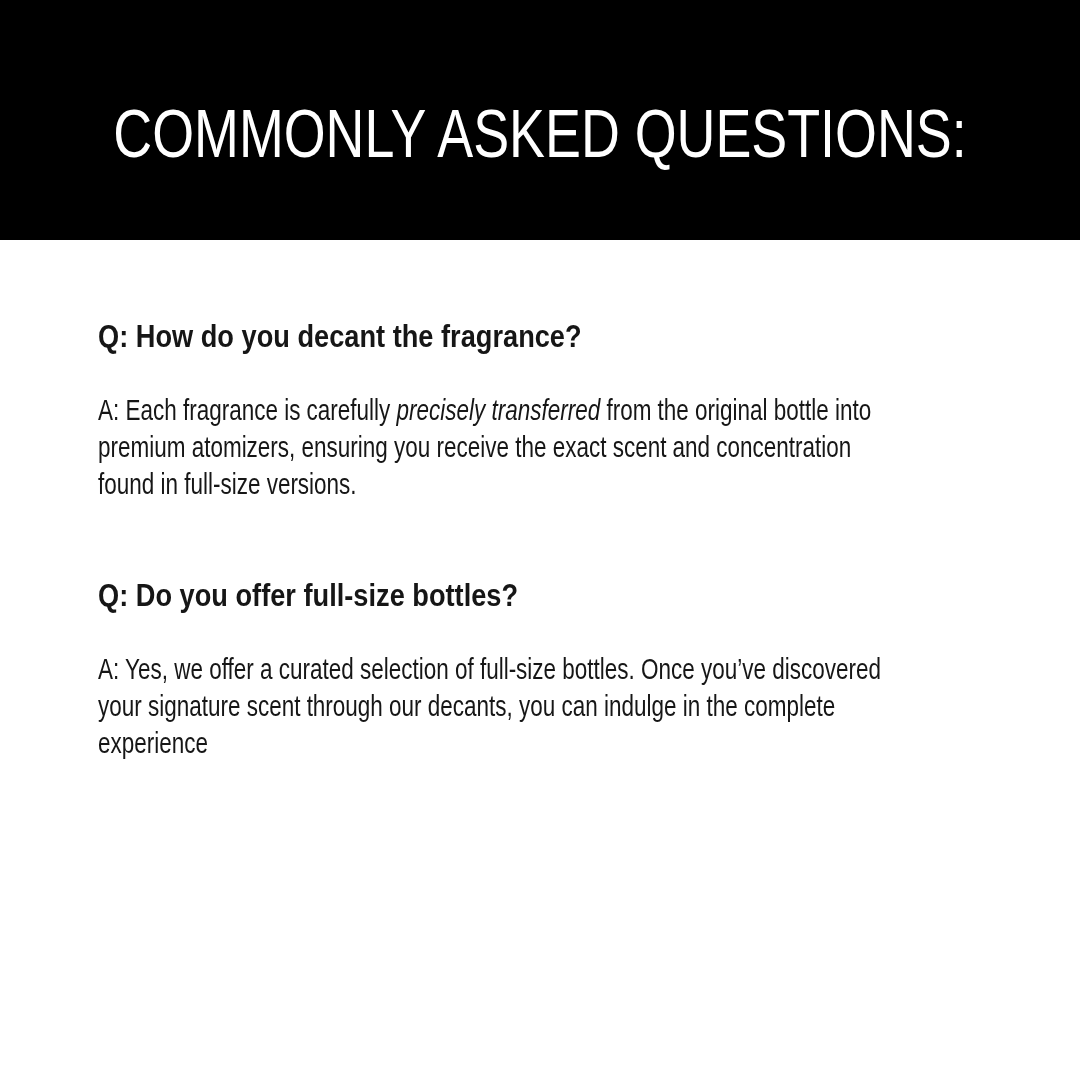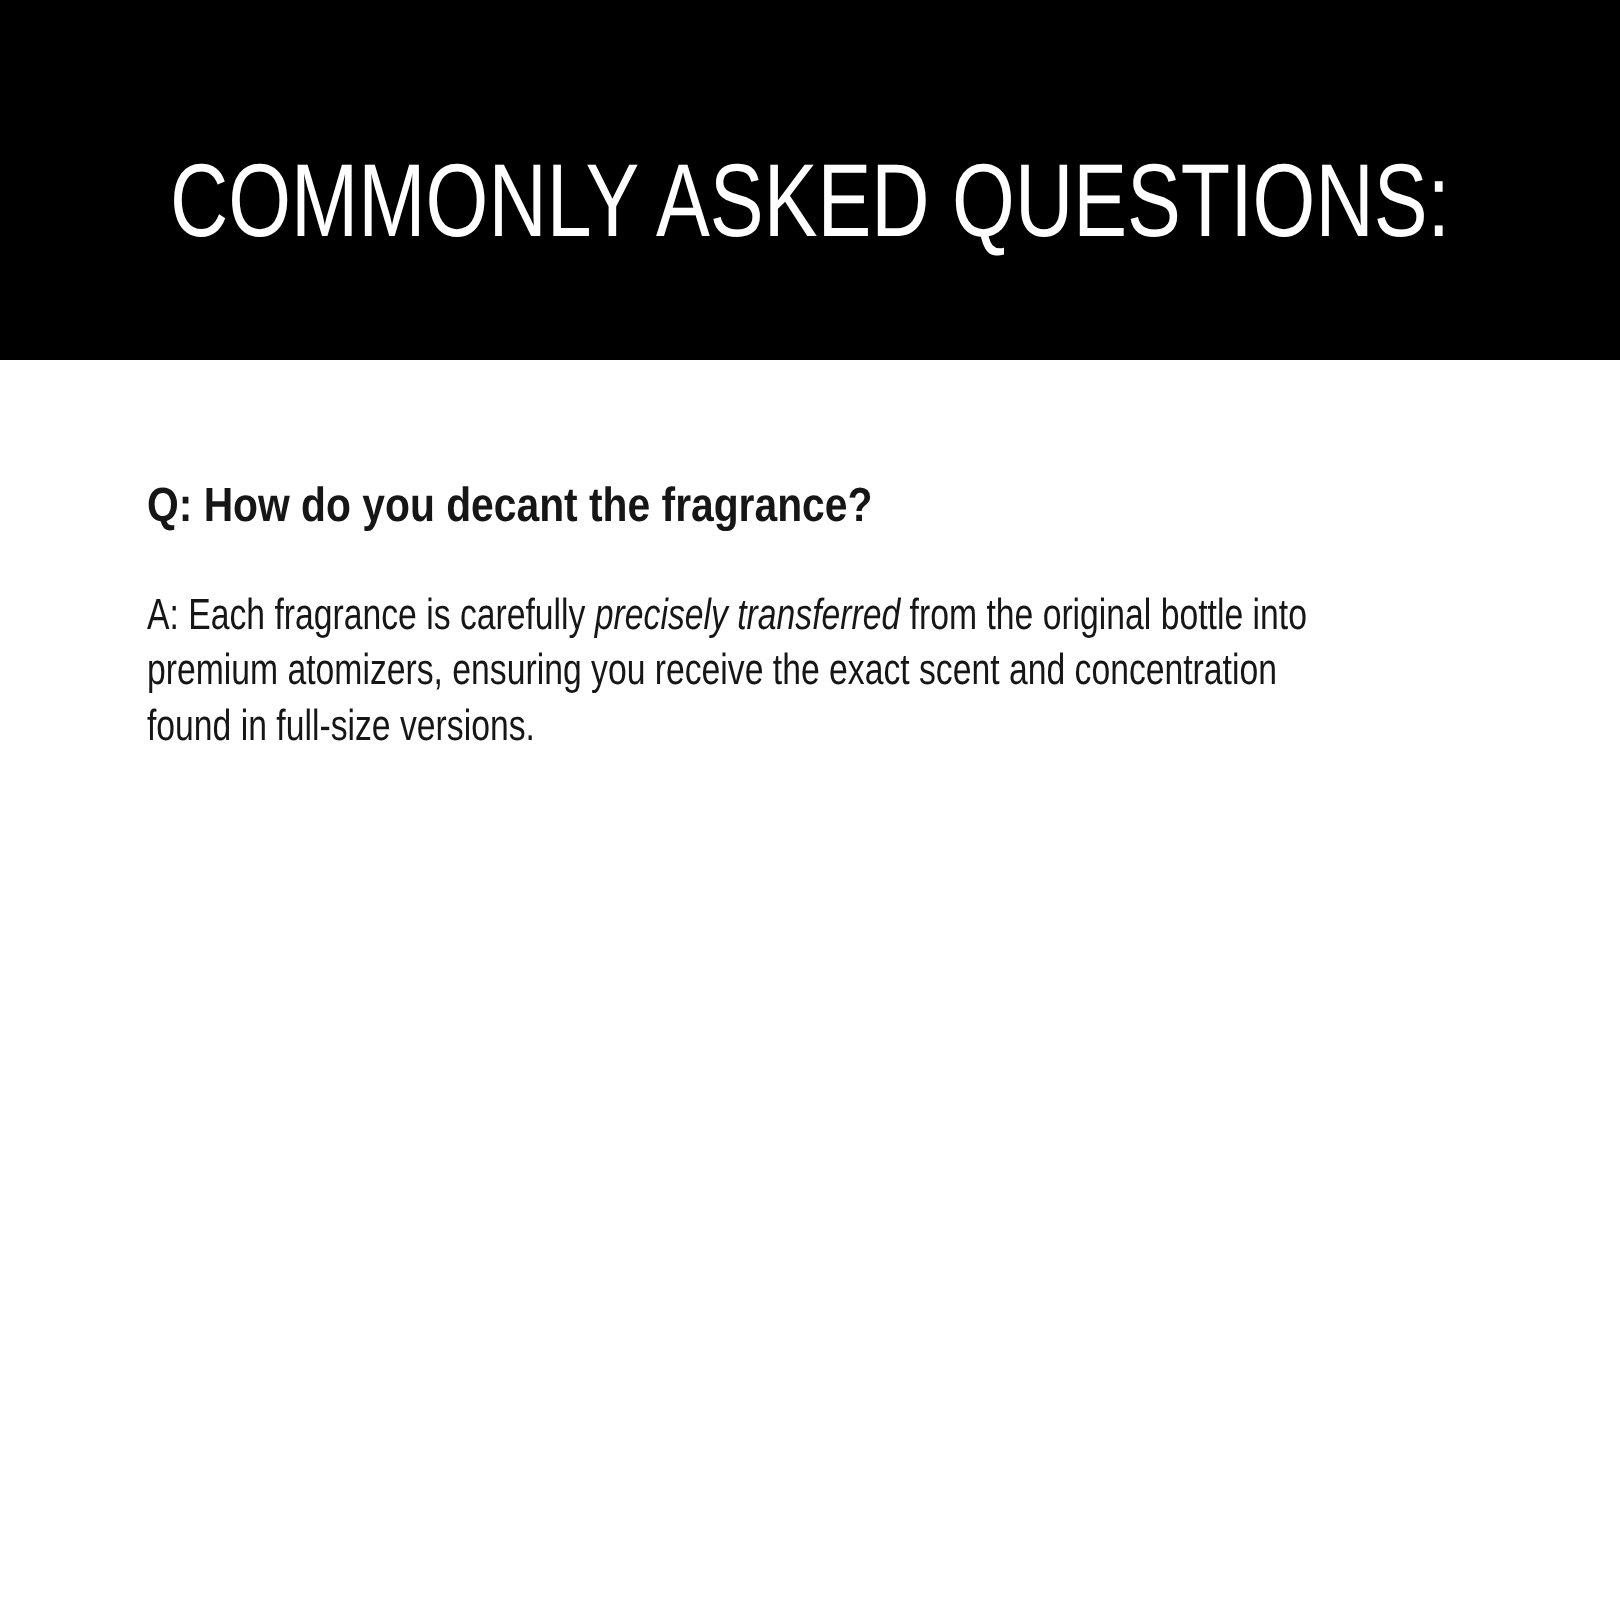--- a/index.html
+++ b/index.html
@@ -77,15 +77,21 @@
   <main class="content">
 
 
     <section class="faq">
       <h2 class="q-text">Q: How do you decant the fragrance?</h2>
       <p class="a-text"><span>A: Each fragrance is carefully </span><em class="em">precisely transferred</em><span> from the original bottle into
 premium atomizers, ensuring you receive the exact scent and concentration
 found in full-size versions.</span></p>
     </section>
 
+    <section class="faq">
+      <h2 class="q-text">Q: Do you offer full-size bottles?</h2>
+      <p class="a-text">A: Yes, we offer a curated selection of full-size bottles. Once you’ve discovered
+your signature scent through our decants, you can indulge in the complete
+experience</p>
+    </section>
 
   </main>
 </div>
 
 </body></html>

